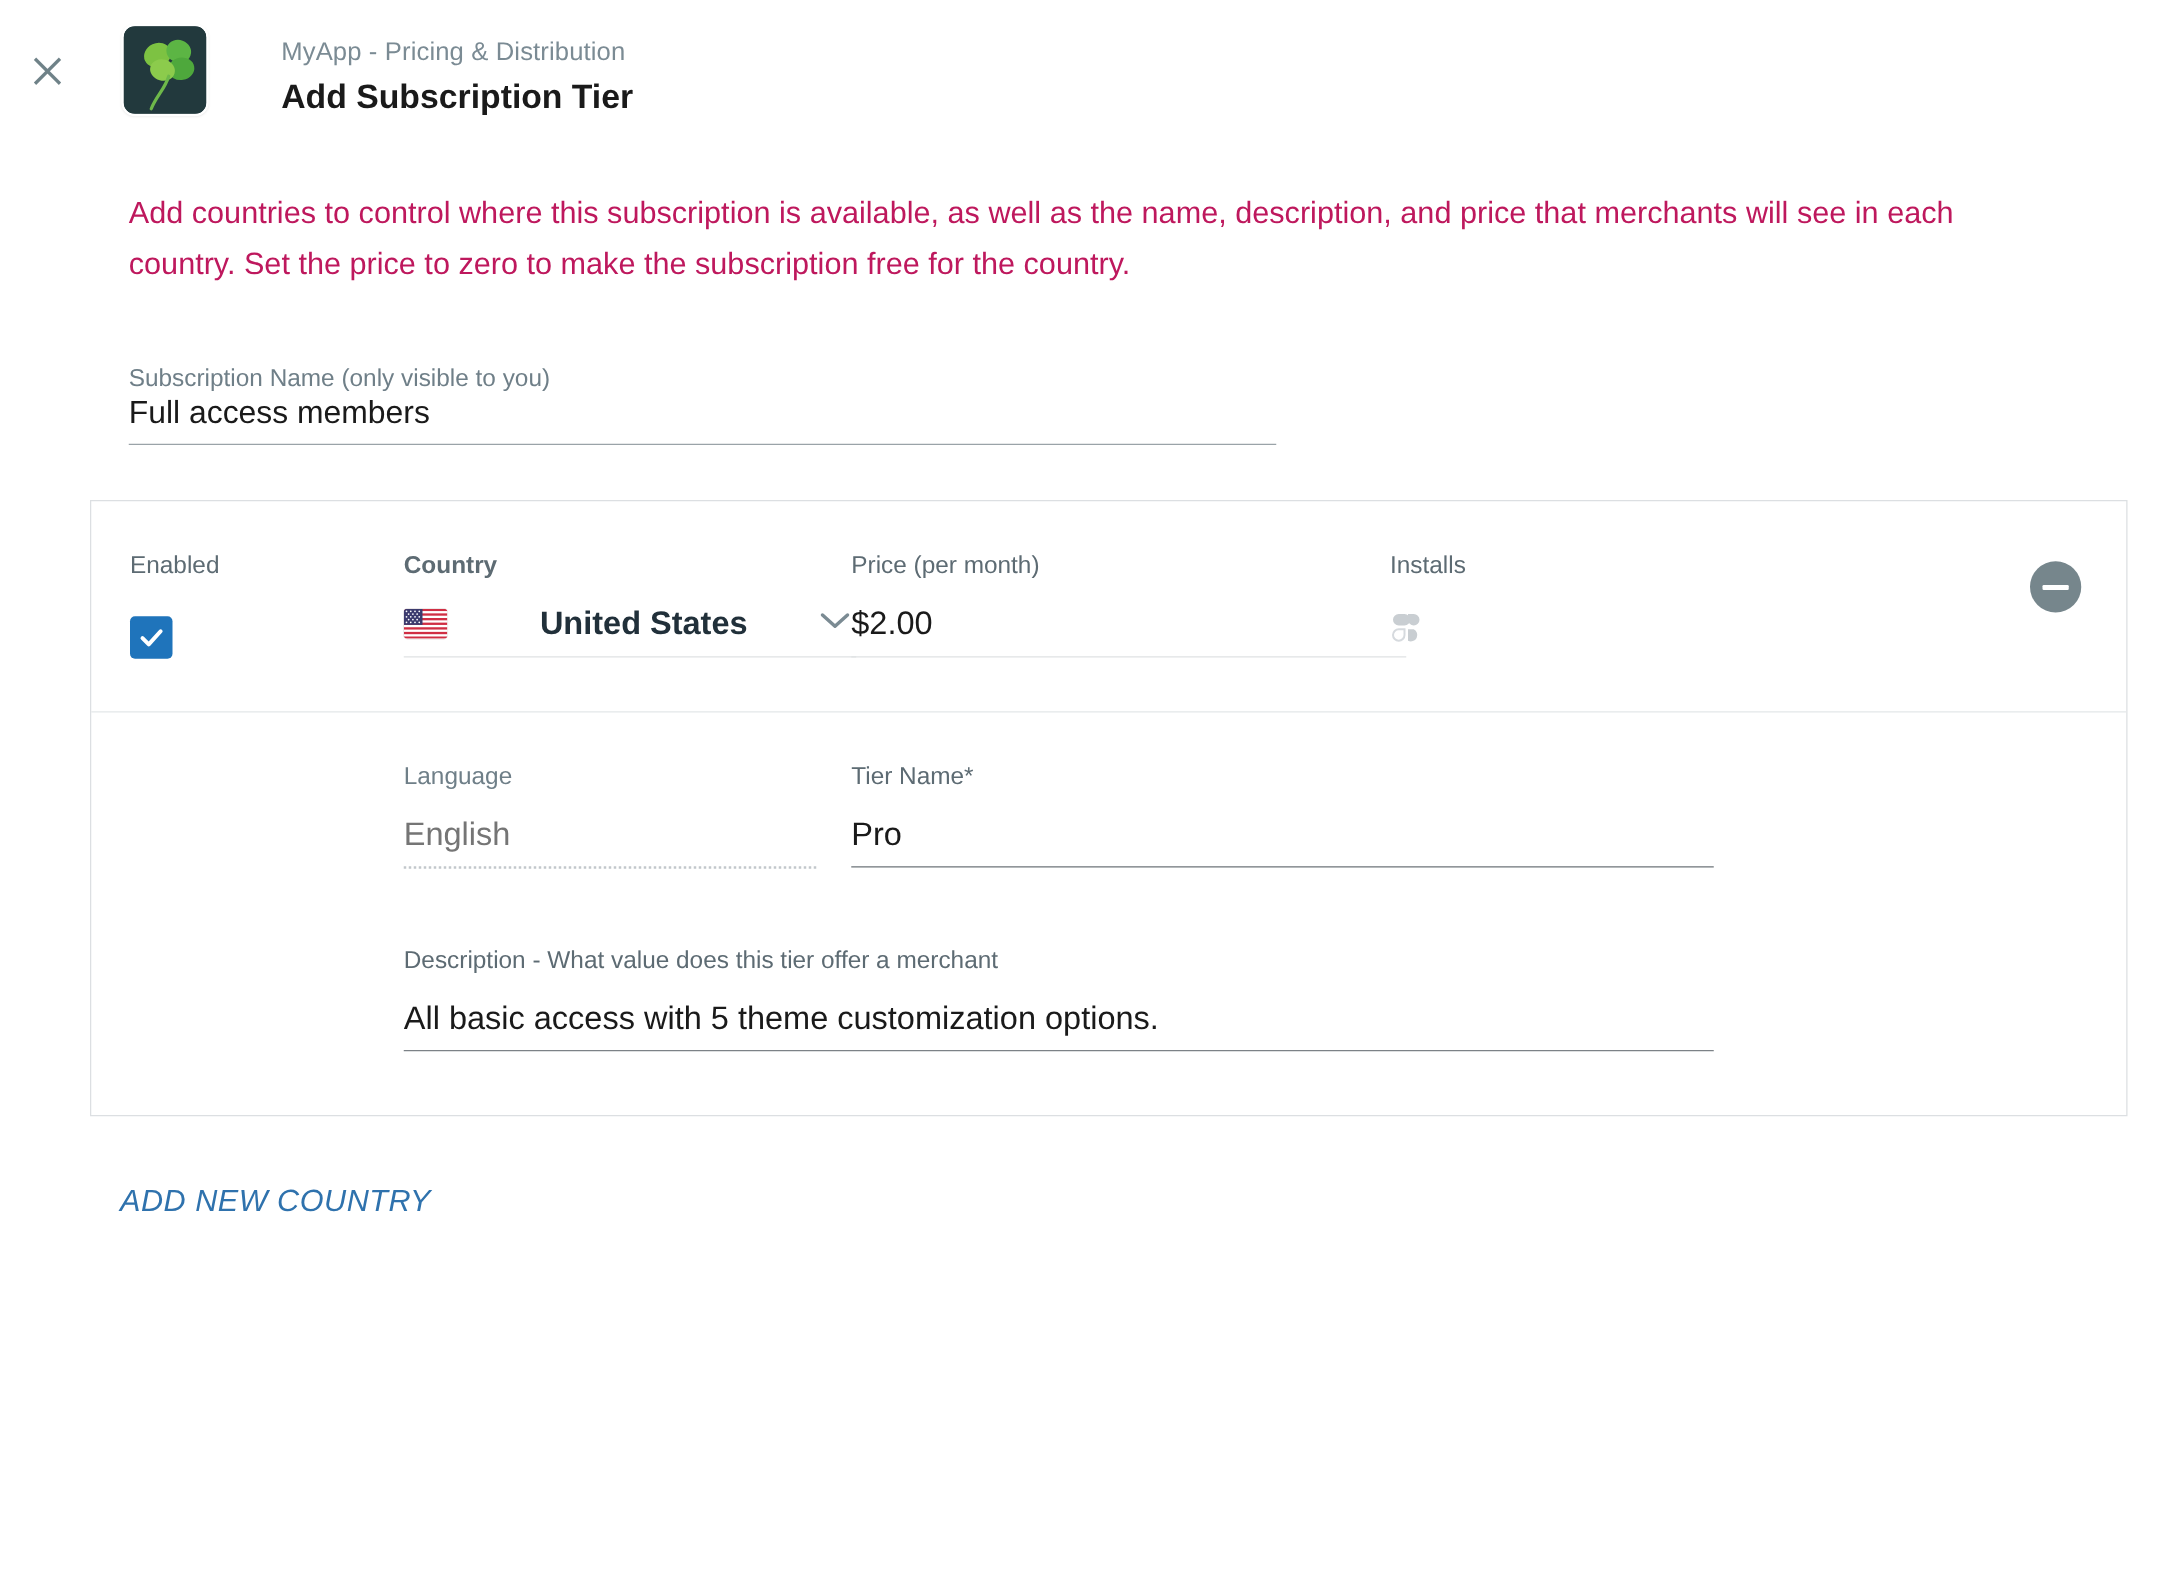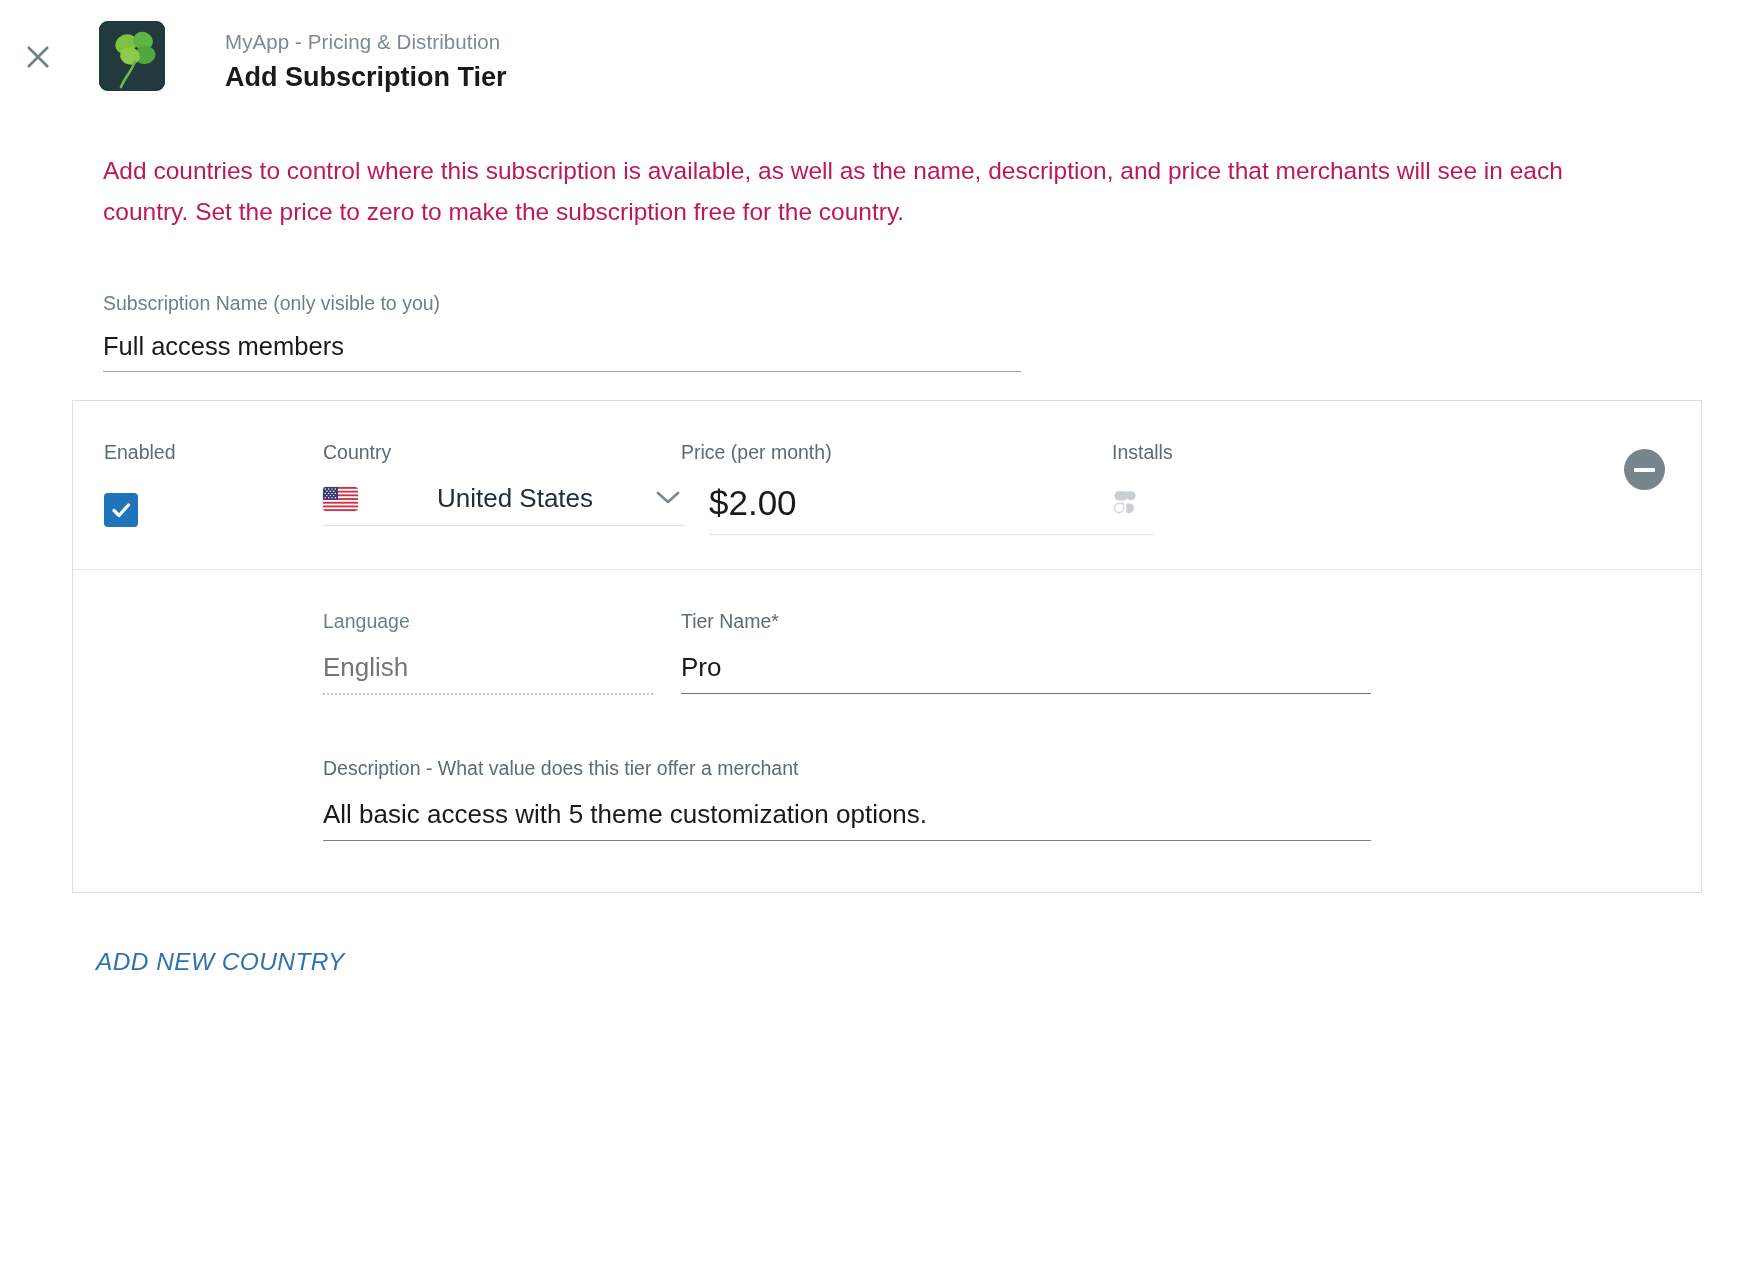--- a/index.html
+++ b/index.html
@@ -96,21 +96,20 @@
   }
   .field-label {
     font-size: 19.5px;
     color: #6f7f88;
     line-height: 26px;
   }
   .field-label-dark {
     color: #5d6b73;
   }
   .sub-name-input {
-    margin-top: 16px;
     width: 918px;
     border: none;
     border-bottom: 1.5px solid #9aa3a8;
     outline: none;
     font-family: "Liberation Sans", sans-serif;
     font-size: 25.5px;
     color: #1a1a1a;
     padding: 0 0 10px 0;
     background: transparent;
   }
@@ -125,21 +124,21 @@
     border: 1px solid #dcdfe2;
     background: #ffffff;
   }
   .card-row-top {
     position: relative;
     height: 169px;
     border-bottom: 1px solid #e4e7e9;
   }
 
   .col-enabled { position: absolute; left: 31px; top: 38px; }
-  .col-country { position: absolute; left: 250px; top: 38px; width: 370px; }
+  .col-country { position: absolute; left: 250px; top: 38px; width: 370px; font-weight: bold; }
   .col-price   { position: absolute; left: 608px; top: 38px; width: 440px; }
   .col-installs{ position: absolute; left: 1039px; top: 38px; }
   .col-remove  { position: absolute; right: 36px; top: 48px; }
 
   .checkbox {
     margin-top: 28px;
     width: 34px;
     height: 34px;
     border-radius: 4px;
     background: #1f74bb;
@@ -178,25 +177,24 @@
   }
   .chev { flex: 0 0 auto; display: block; margin-right: 4px; }
 
   .price-input {
     margin-top: 18px;
     width: 444px;
     border: none;
     border-bottom: 1.5px solid #dfe2e4;
     outline: none;
     font-family: "Liberation Sans", sans-serif;
-    font-size: 35px;
+    font-size: 26px;
     color: #1a1a1a;
     padding: 0 0 11px 0;
     background: transparent;
-    margin-left: 28px;
   }
 
   .installs-icon { margin-top: 24px; }
   .installs-icon svg { display: block; }
 
   .remove-btn {
     width: 41px;
     height: 41px;
     border-radius: 50%;
     background: #76868c;

